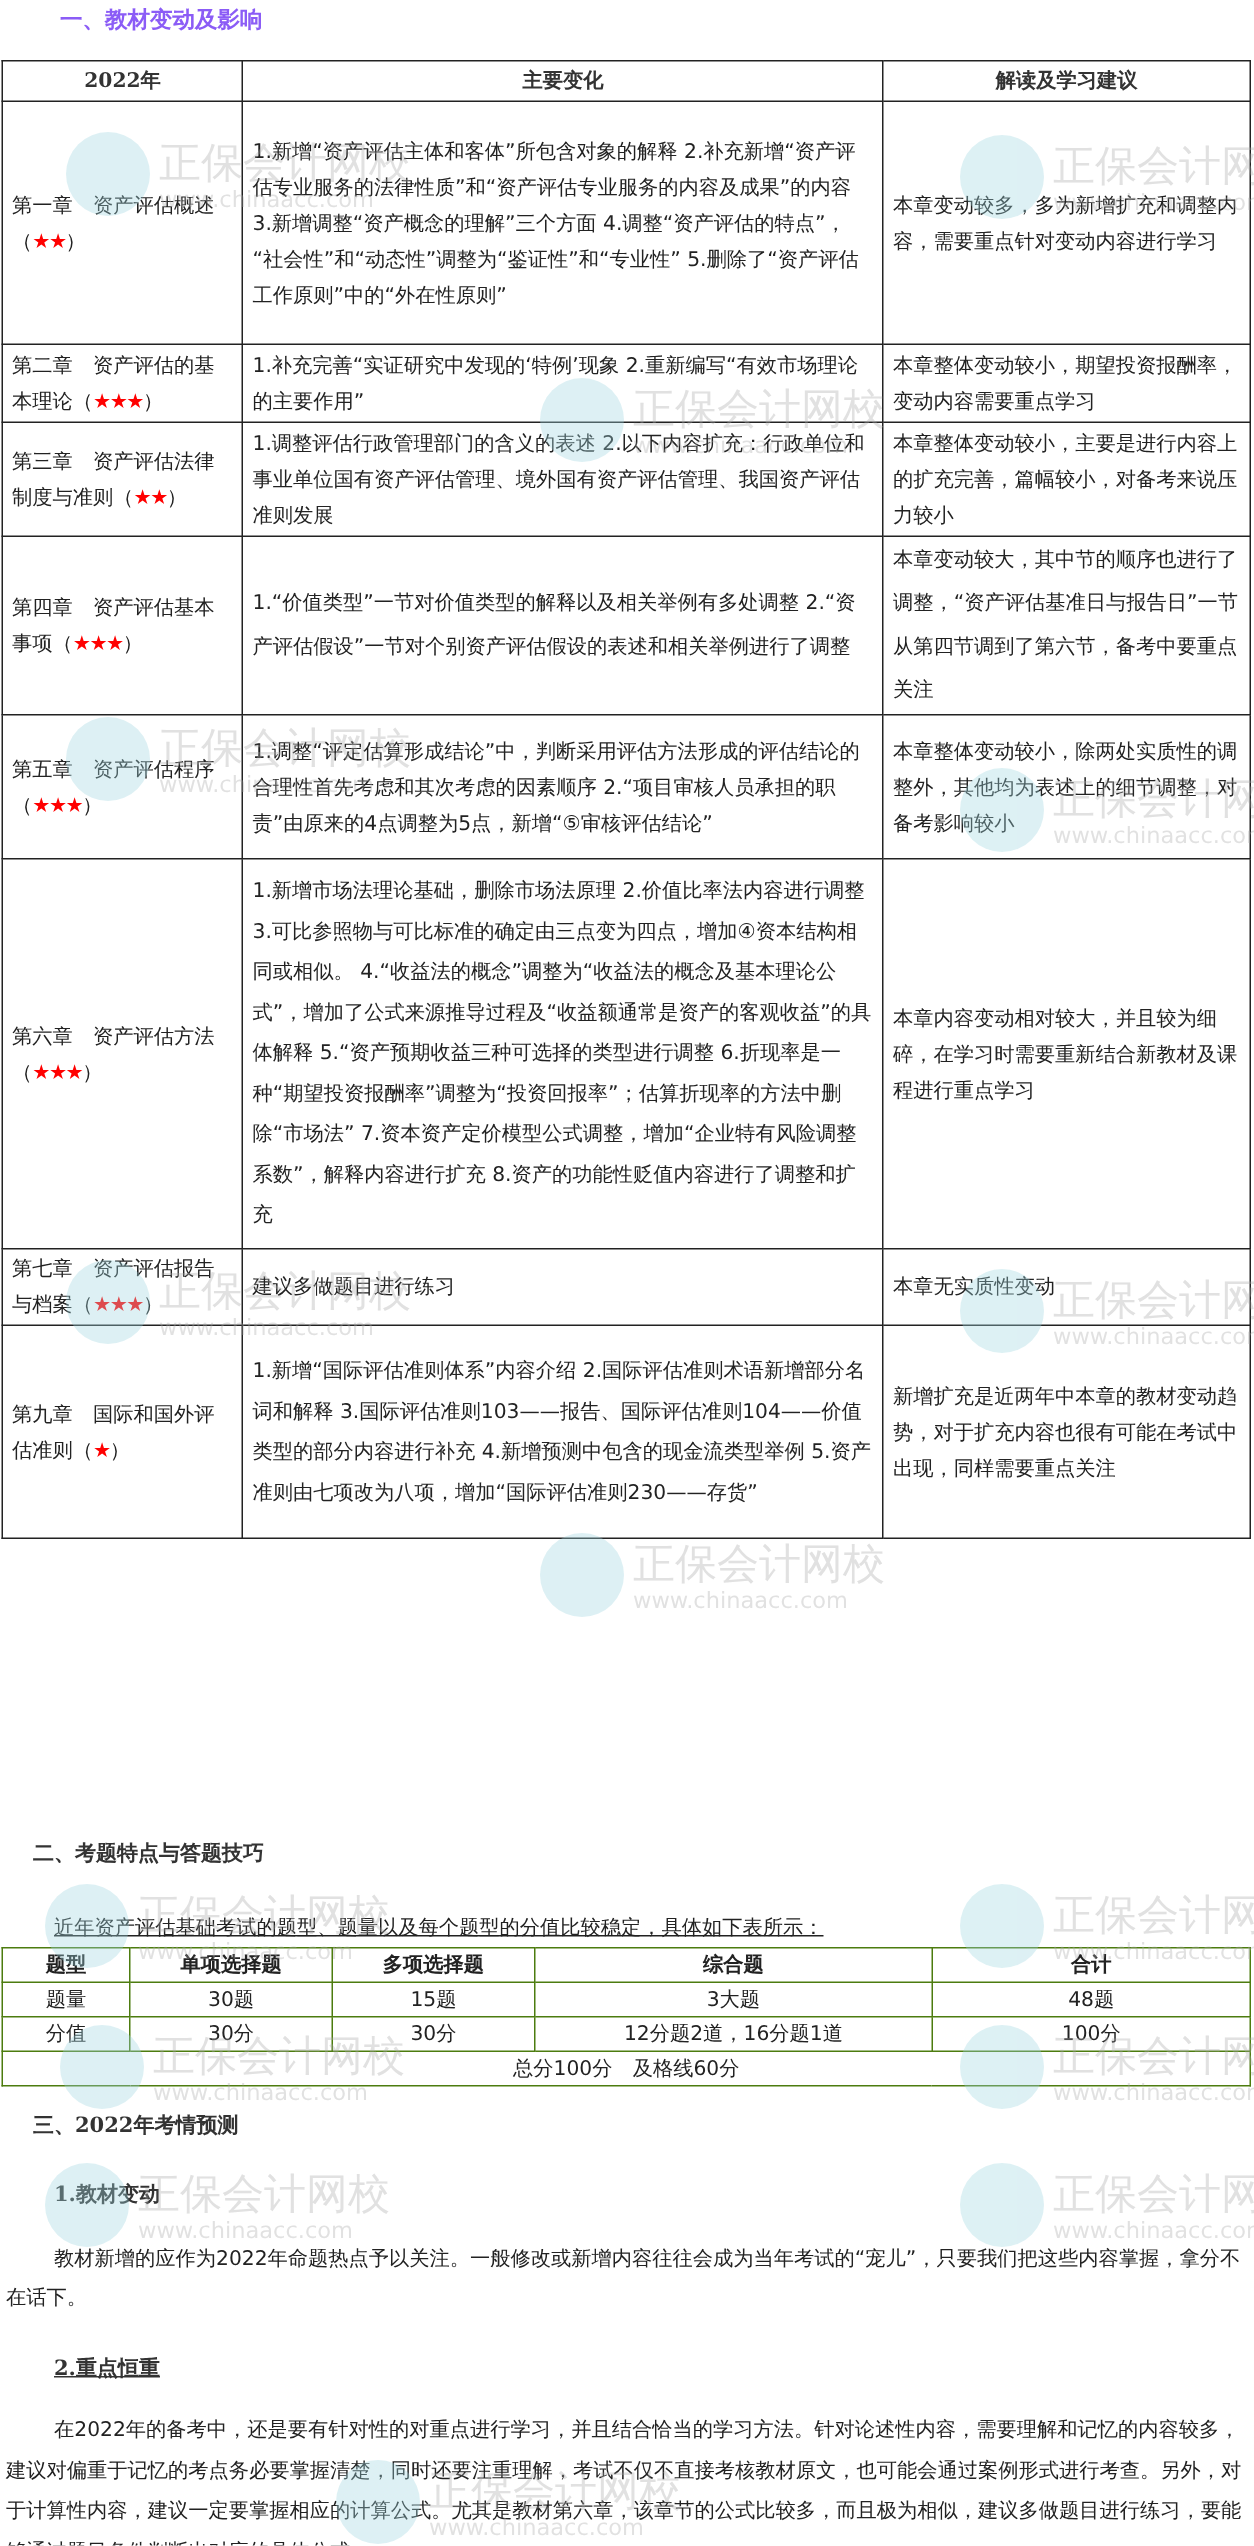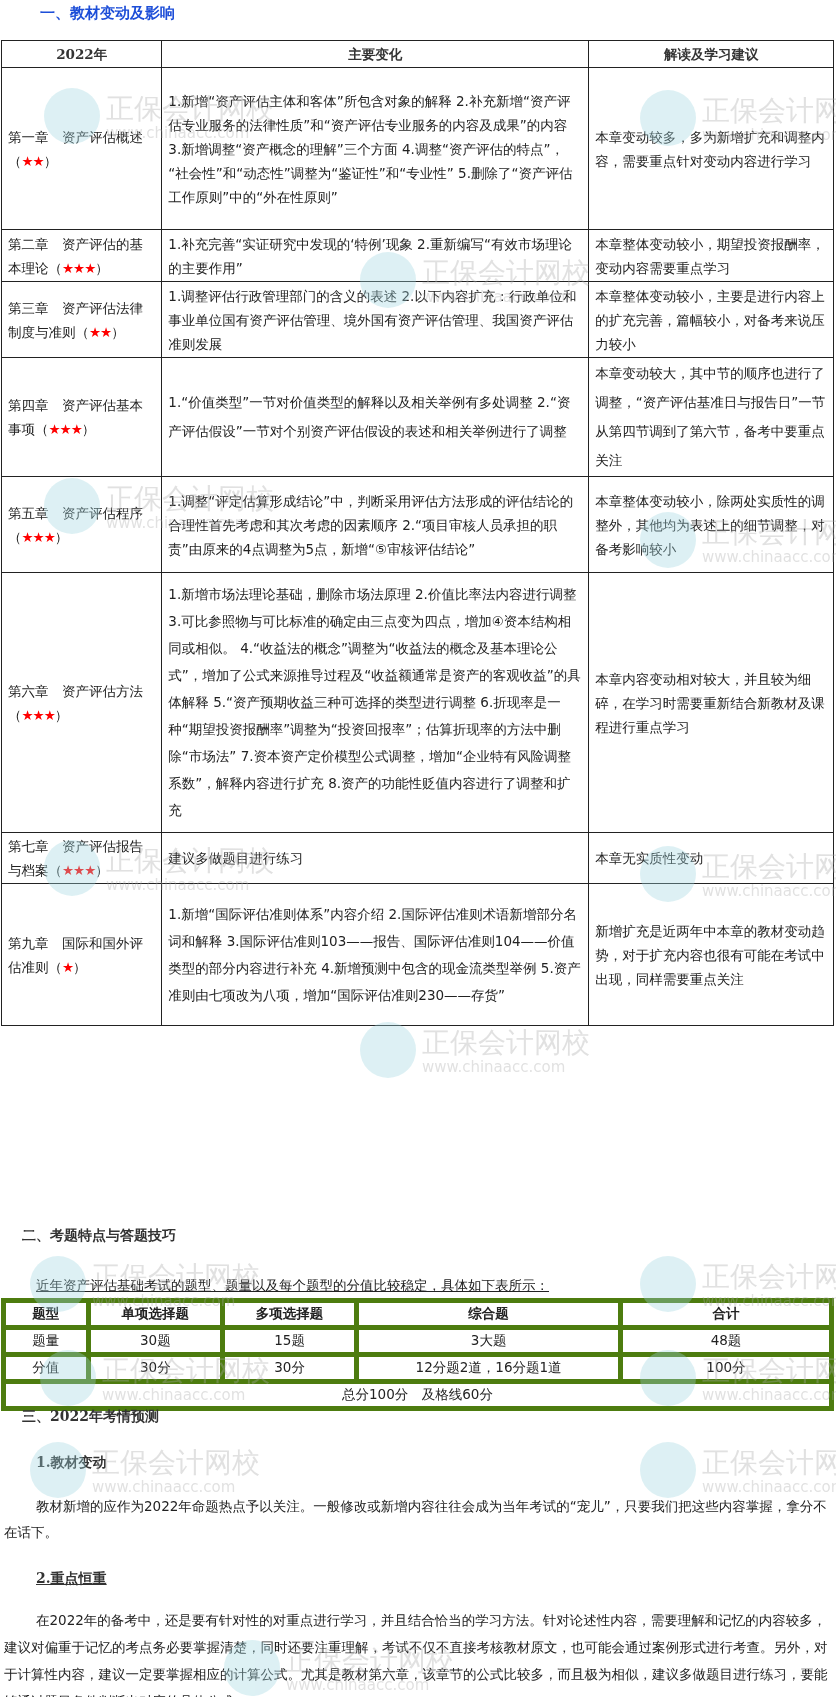--- a/index.html
+++ b/index.html
@@ -5,21 +5,21 @@
   html, body { margin: 0; padding: 0; background: #ffffff; }
   body {
     width: 836px; height: 1697px; overflow: hidden; position: relative;
     font-family: "DejaVu Sans", "Liberation Sans", sans-serif;
     color: #222; font-size: 14px;
   }
   .page { position: absolute; left: 0; top: 0; width: 836px; }
   .h1 {
     position: absolute; left: 40px; top: 4px;
     font-family: "DejaVu Serif", "Liberation Serif", serif;
-    font-size: 15px; font-weight: bold; color: #1d4ed8;
+    font-size: 15px; font-weight: bold; color: #8b5cf6;
   }
   table.t1 {
     position: absolute; left: 1px; top: 40px; width: 833px;
     border-collapse: collapse; table-layout: fixed;
   }
   table.t1 td, table.t1 th {
     border: 1px solid #222; vertical-align: middle;
     font-size: 13.5px; line-height: 24px; padding: 1px 6px;
     word-break: break-all;
   }
@@ -35,21 +35,21 @@
     position: absolute; left: 22px;
     font-family: "DejaVu Serif", "Liberation Serif", serif;
     font-size: 14px; font-weight: bold; color: #333;
   }
   .para { position: absolute; font-size: 13.5px; line-height: 26px; color: #222; }
   table.t2 {
     position: absolute; left: 1px; top: 1298px; width: 833px;
     border-collapse: collapse; table-layout: fixed;
   }
   table.t2 td {
-    border: 5px solid #4d7c0f; text-align: center; font-size: 13.5px;
+    border: 1px solid #4d7c0f; text-align: center; font-size: 13.5px;
     height: 22px; padding: 0 4px;
   }
   table.t2 tr.hd td {
     font-family: "DejaVu Serif", "Liberation Serif", serif; font-weight: bold;
   }
   .wm {
     position: absolute; pointer-events: none; opacity: 0.35;
   }
   .wm .circ {
     position: absolute; left: 0; top: 0; width: 56px; height: 56px; border-radius: 50%;

